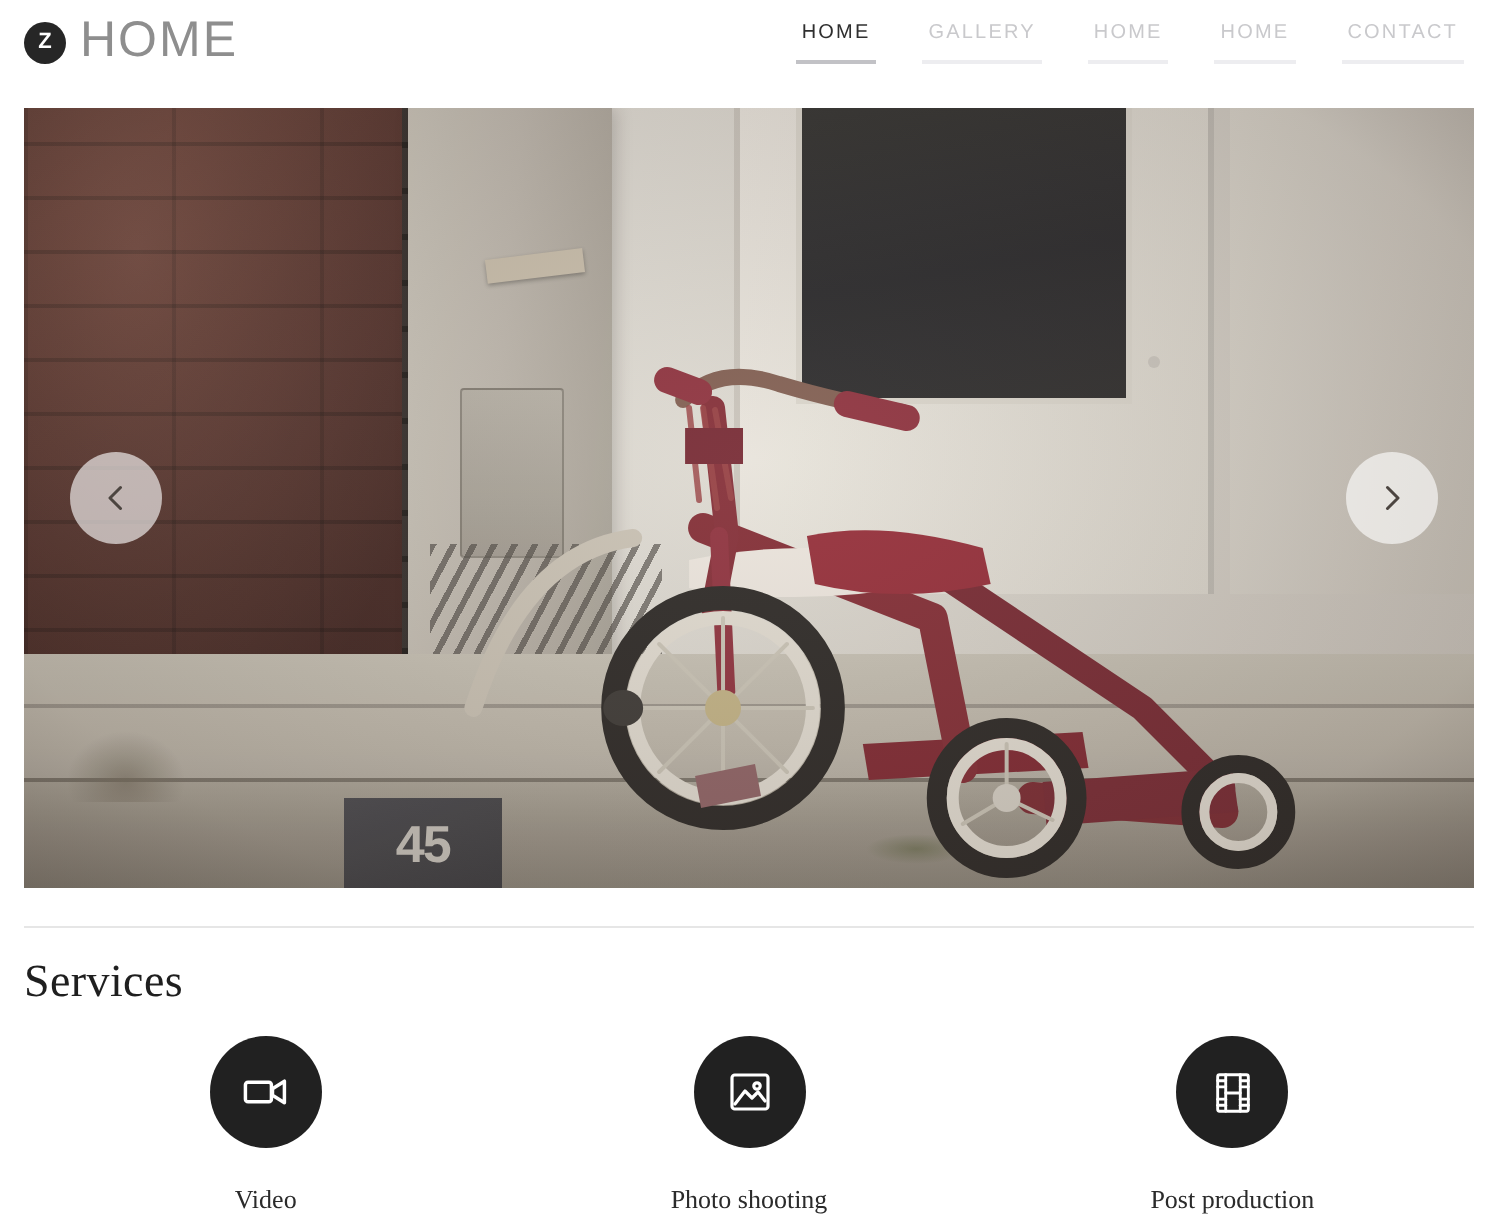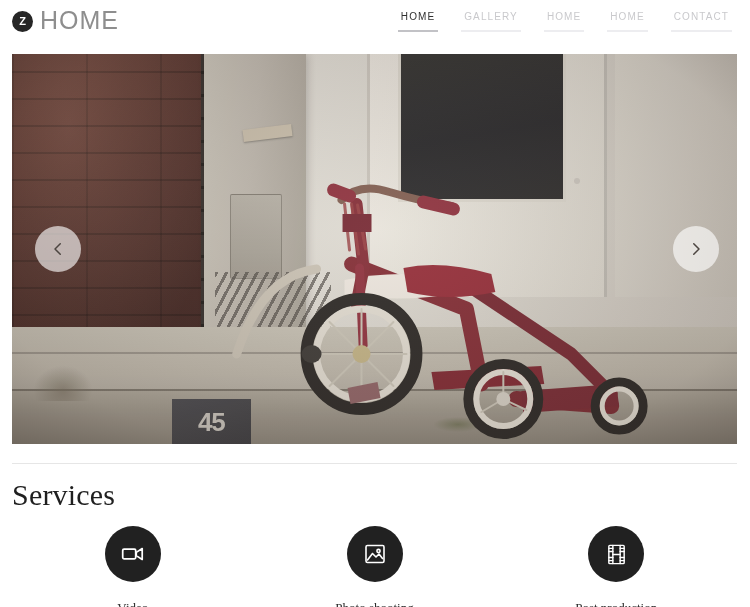--- a/index.html
+++ b/index.html
@@ -326,21 +326,21 @@
   .services {
     padding: 0 13px 0 12px;
   }
   .section-divider {
     height: 1px;
     background: #e6e6e6;
     margin-top: 19px;
   }
   .section-title {
     font-family: "Liberation Serif", serif;
-    font-size: 30px;
+    font-size: 23px;
     font-weight: normal;
     color: #1f1f1f;
     margin-top: 14px;
     letter-spacing: 0.2px;
   }
 
   .service-grid {
     display: flex;
     margin-top: 14px;
   }

